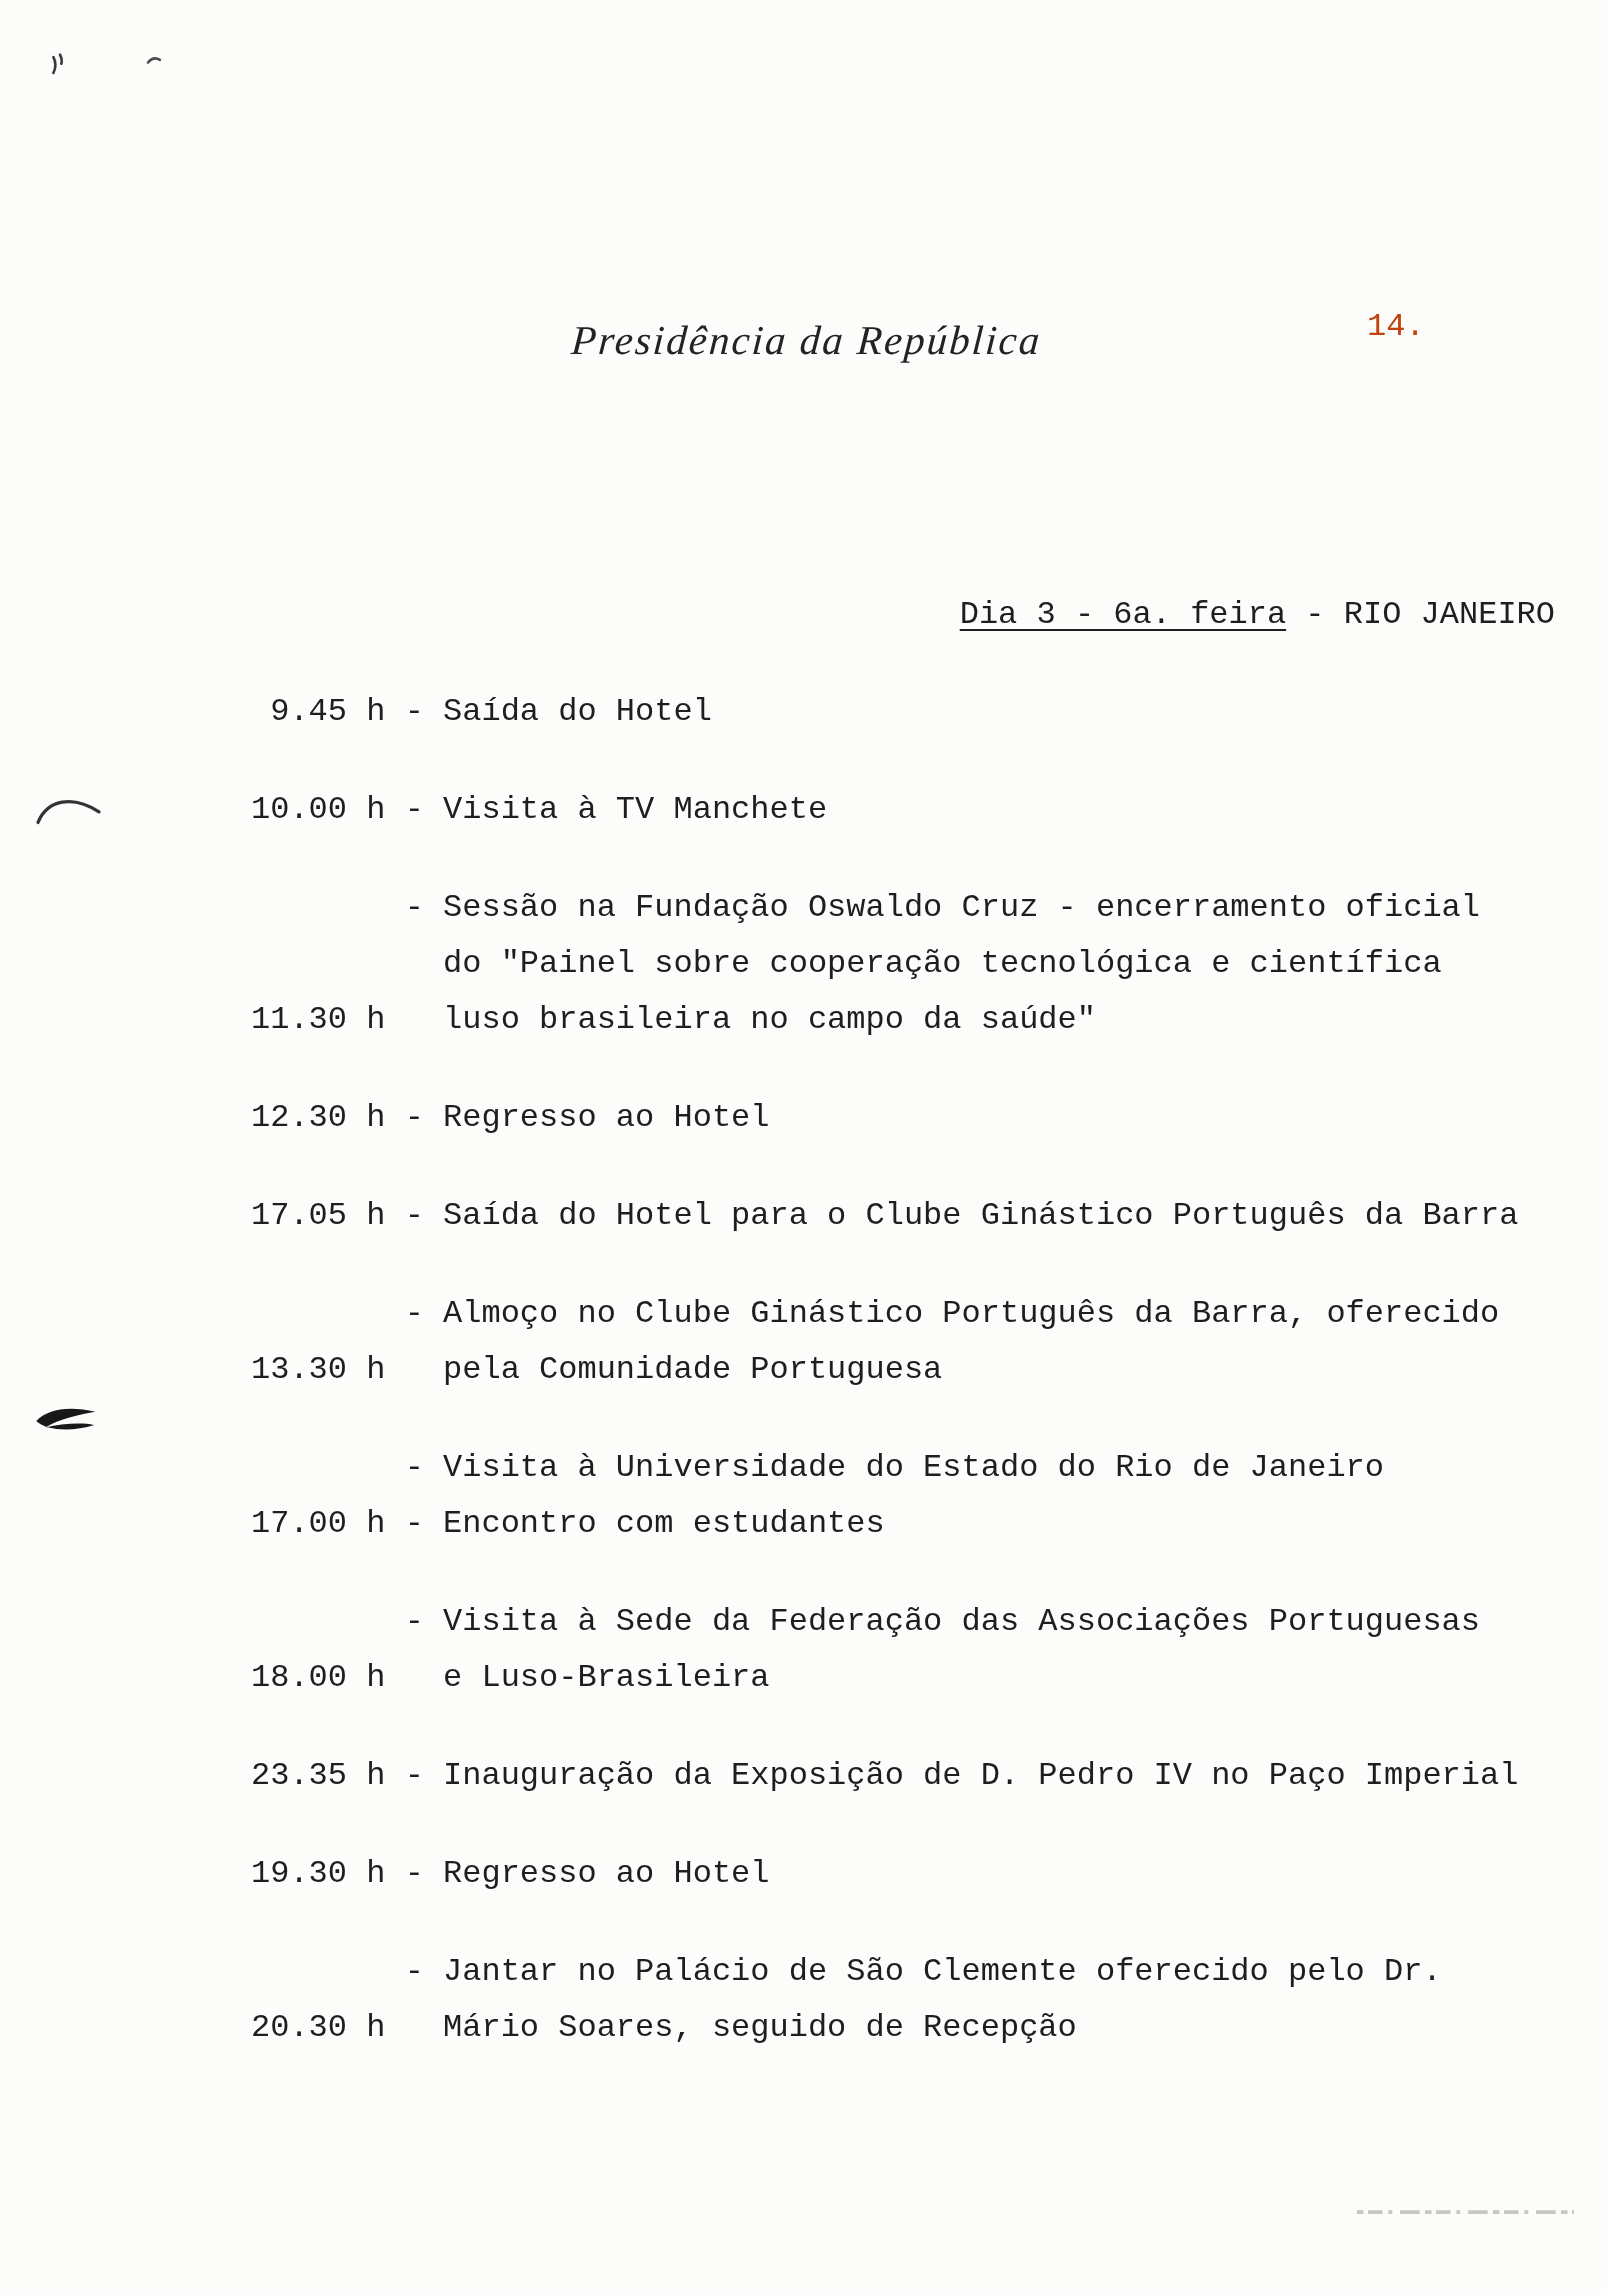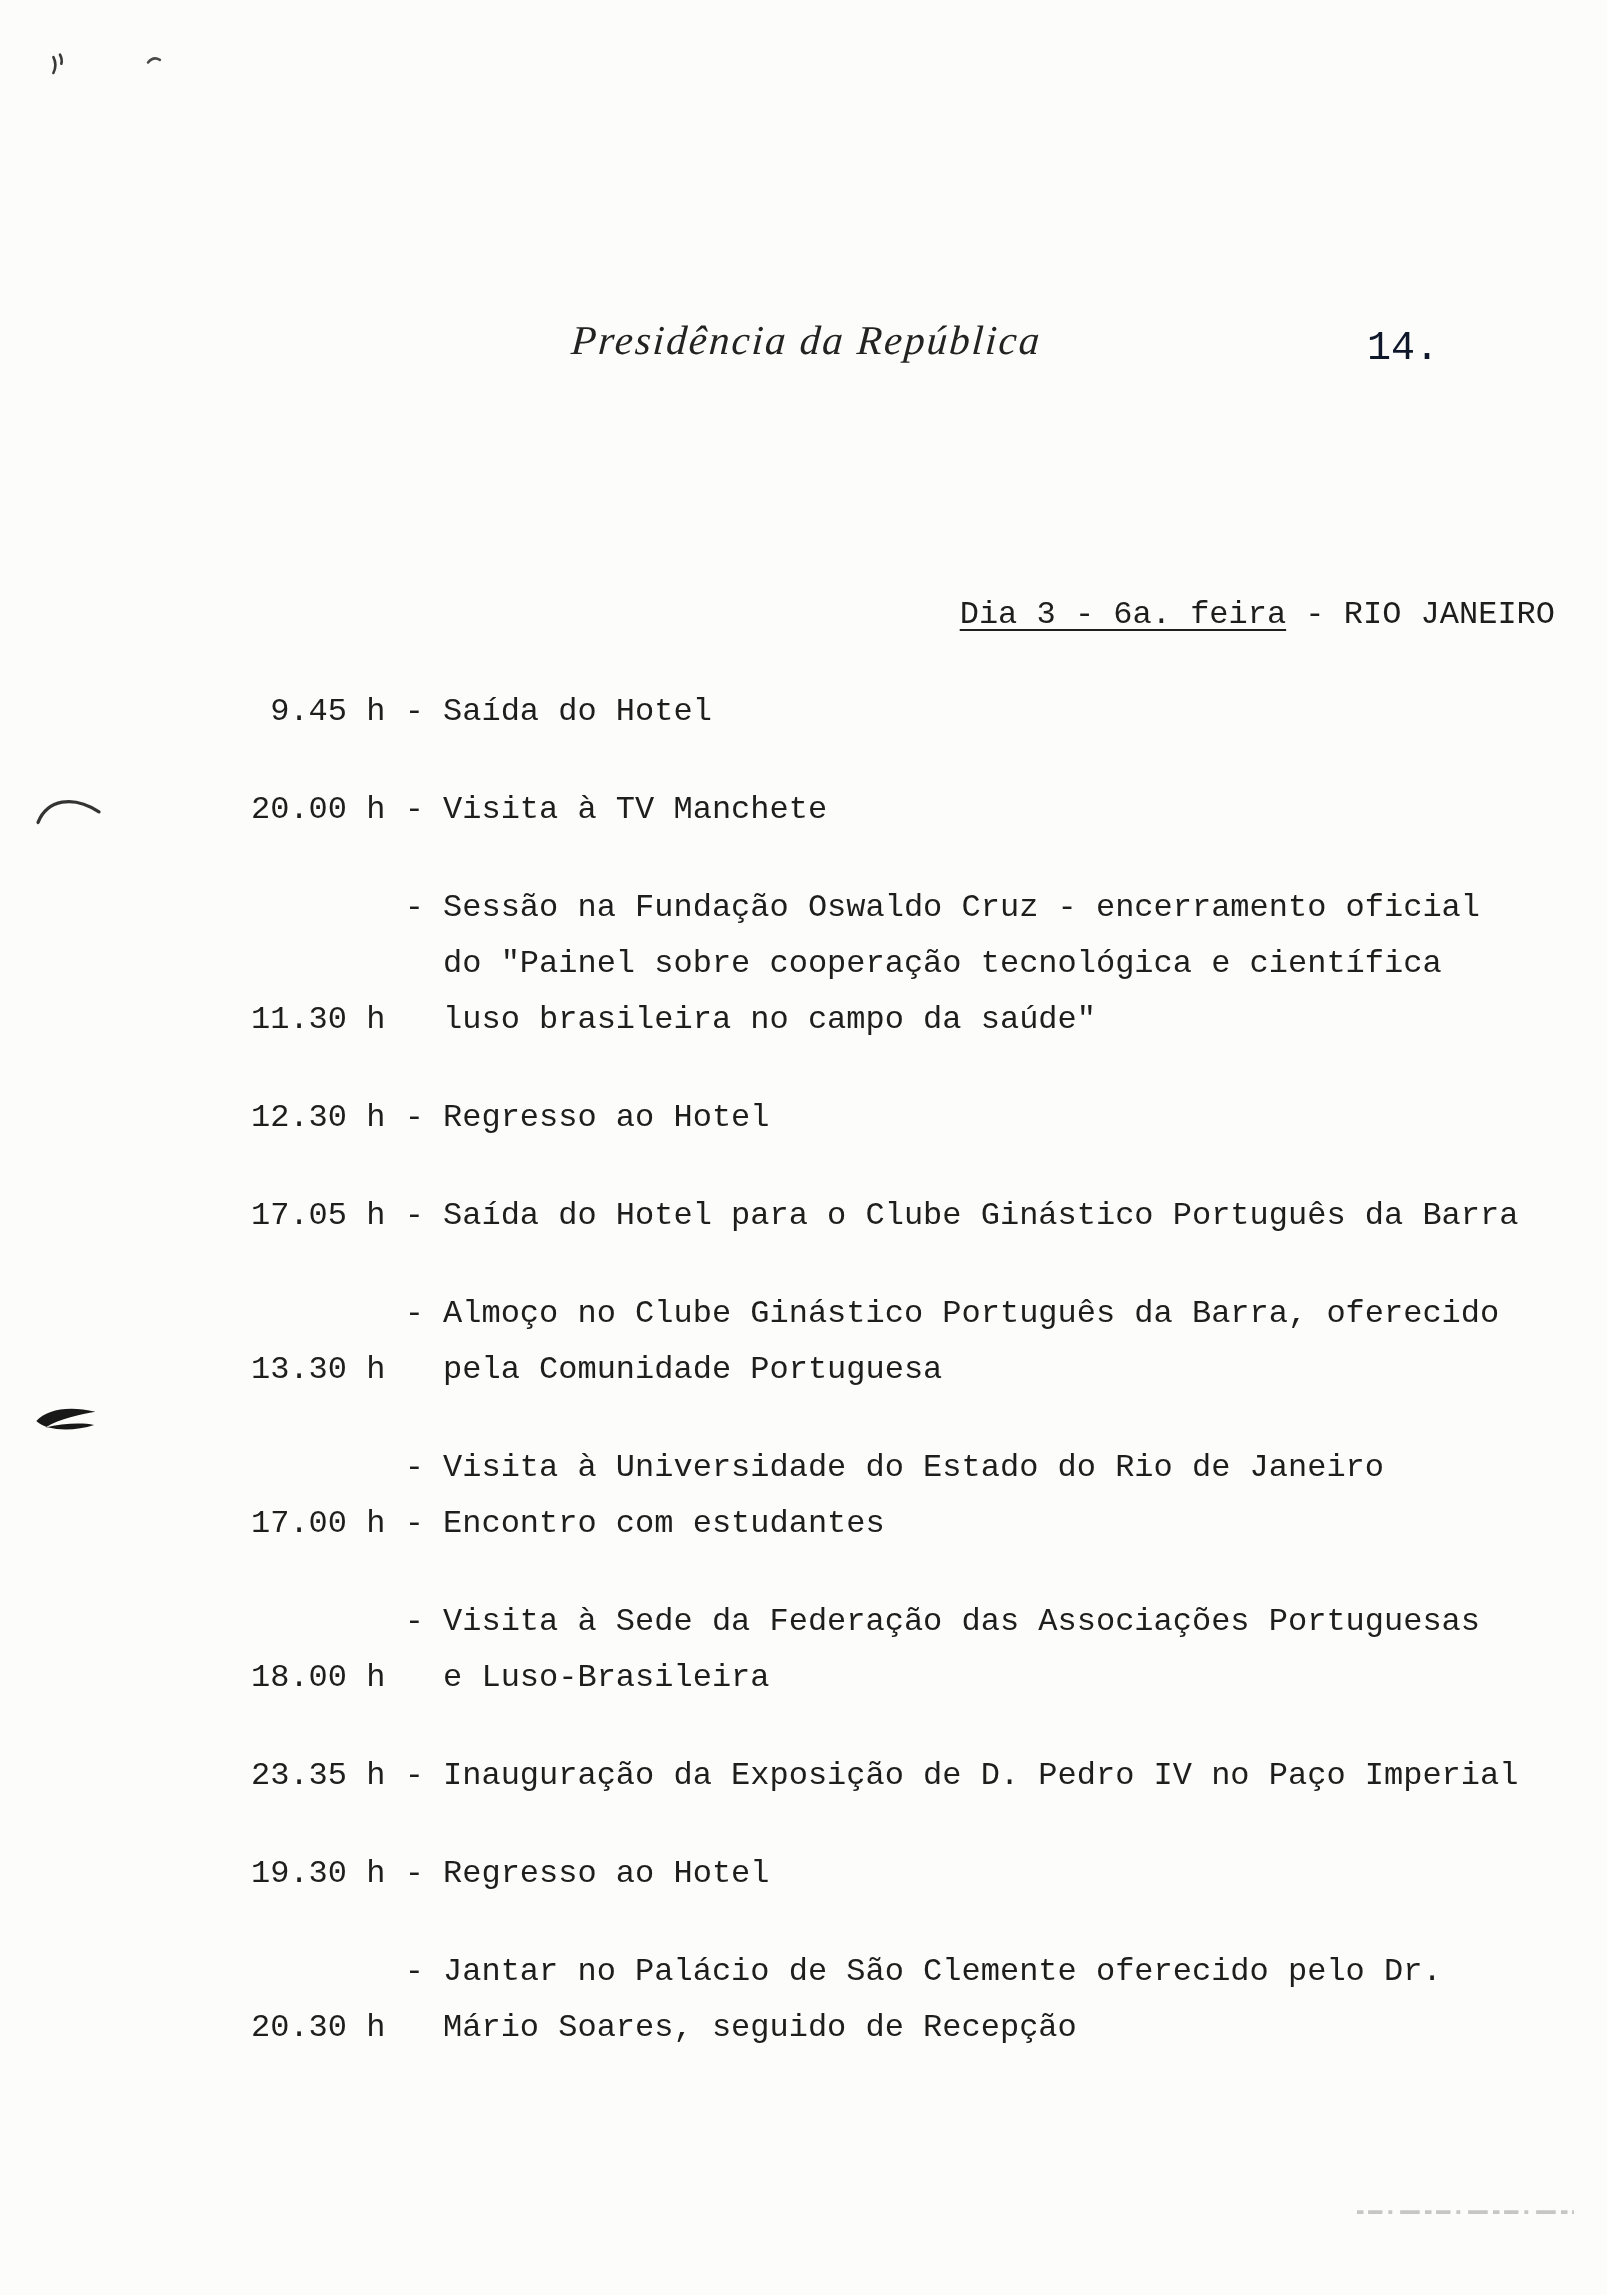--- a/index.html
+++ b/index.html
@@ -29,24 +29,24 @@
     font-style: italic;
     font-weight: 500;
     font-size: 41px;
     letter-spacing: 2px;
     color: #232323;
     transform: skewX(-4deg);
     white-space: nowrap;
   }
   .page-number {
     position: absolute;
-    top: 326px;
+    top: 308px;
     left: 1367px;
-    font-size: 40px;
-    color: #0f172a;
+    font-size: 32px;
+    color: #c2410c;
     white-space: pre;
   }
 
   
   .content {
     position: absolute;
     top: 587px;
     left: 251px;
     right: 53px;
     font-size: 32px;
@@ -106,21 +106,21 @@
     <h1 class="day-title"><span class="underlined">Dia 3 - 6a. feira</span><span> - RIO JANEIRO</span></h1>
     <div id="schedule">
   <div class="row">
     <div class="time"> 9.45 h</div>
     <div class="lines">
             <div class="line">- Saída do Hotel</div>
           </div>
   </div>
 
   <div class="row">
-    <div class="time">20.00 h</div>
+    <div class="time">10.00 h</div>
     <div class="lines">
             <div class="line">- Visita à TV Manchete</div>
           </div>
   </div>
 
   <div class="row">
     <div class="time">11.30 h</div>
     <div class="lines">
             <div class="line">- Sessão na Fundação Oswaldo Cruz - encerramento oficial</div>
             <div class="line">  do "Painel sobre cooperação tecnológica e científica</div>

